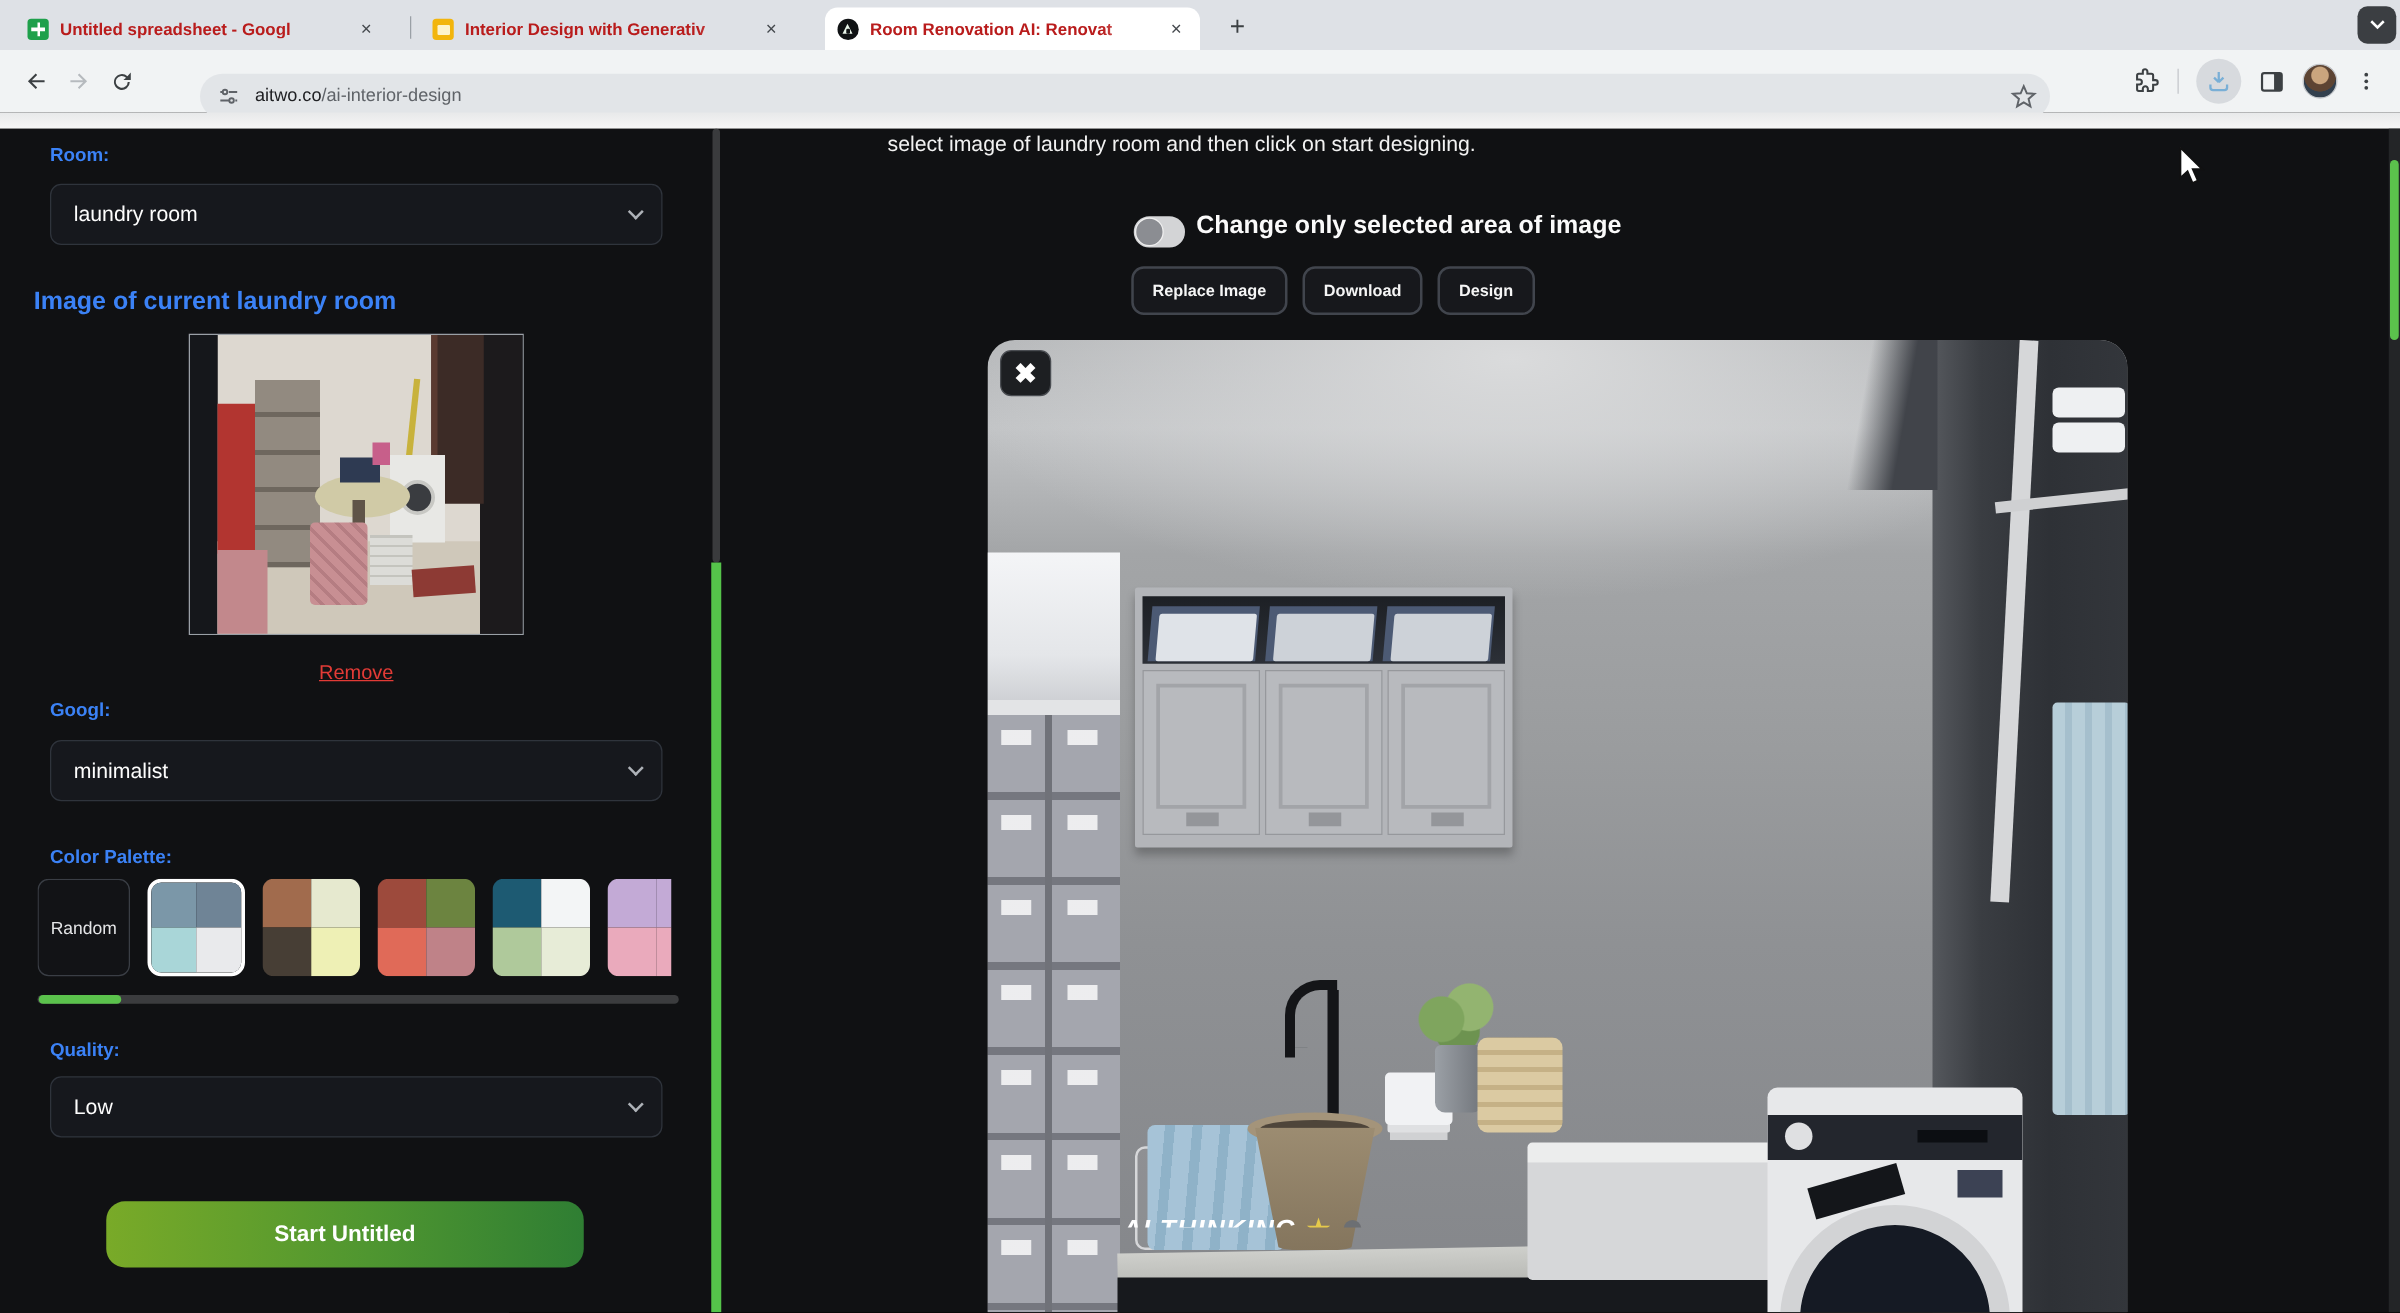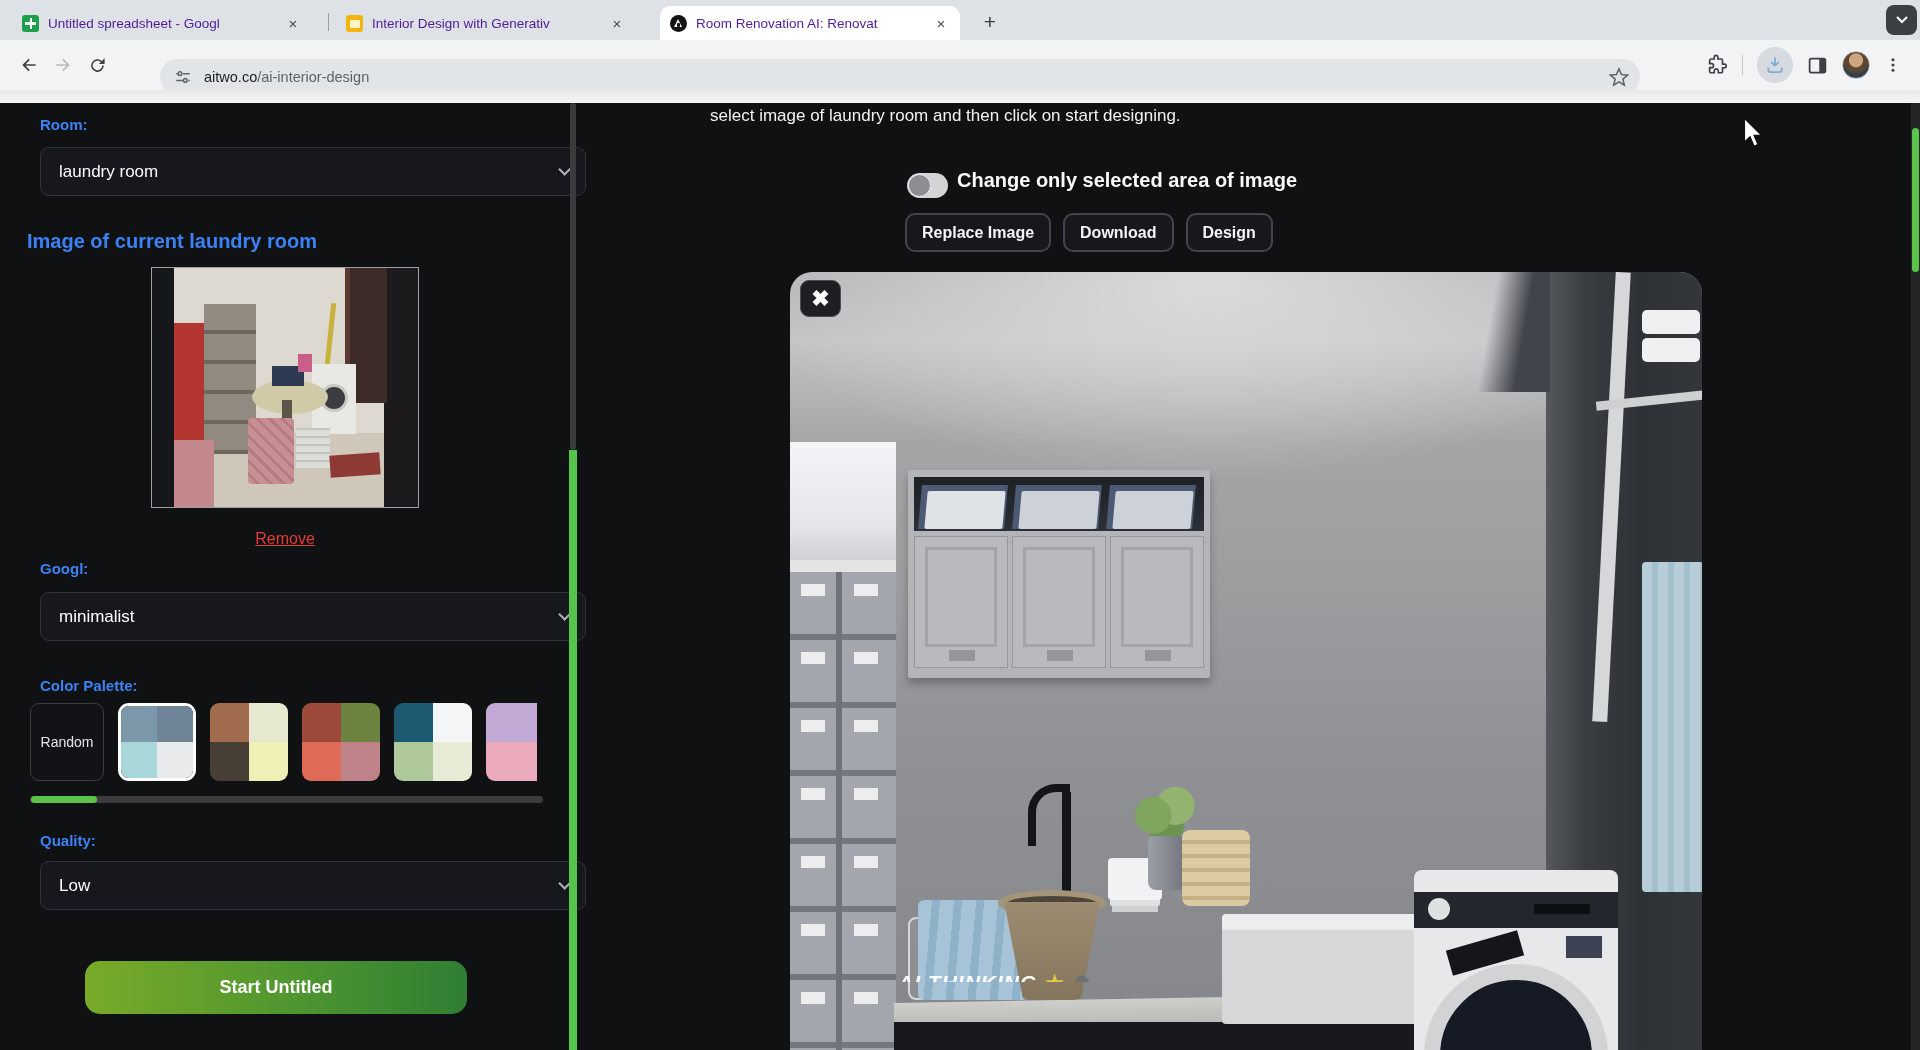--- a/index.html
+++ b/index.html
@@ -5,22 +5,22 @@
   * { margin:0; padding:0; box-sizing:border-box; }
   html,body { width:1920px; height:1050px; background:#000; }
   body { font-family:"Liberation Sans", sans-serif; }
   .screen { position:relative; width:1920px; height:1050px; overflow:hidden; background:#101113; }
 
   
   .tabstrip { position:absolute; left:0; top:0; width:1920px; height:40px; background:#dee1e6; }
   .tab { position:absolute; top:6px; height:34px; width:300px; border-radius:10px 10px 0 0;
          display:flex; align-items:center; padding:0 10px; gap:9px; }
   .tab.active { background:#fff; }
-  .tab .title { flex:1; font-size:13.5px; color:#4c1d95; white-space:nowrap; overflow:hidden;
-                -webkit-mask-image:linear-gradient(90deg,#000 82%,transparent); mask-image:linear-gradient(90deg,#000 82%,transparent); }
+  .tab .title { flex:1; font-size:13.5px; color:#b91c1c; white-space:nowrap; overflow:hidden;
+                -webkit-mask-image:linear-gradient(90deg,#000 82%,transparent); mask-image:linear-gradient(90deg,#000 82%,transparent);font-weight:bold; }
   .tab .close { width:18px; height:18px; border-radius:50%; display:flex; align-items:center; justify-content:center;
                 color:#44484d; font-size:15px; line-height:1; }
   .favicon { width:17px; height:17px; flex:0 0 auto; position:relative; }
   .fav-sheets { background:#1ea04b; border-radius:3px; }
   .fav-sheets:before { content:""; position:absolute; left:7.5px; top:3px; width:2.5px; height:11px; background:#fff; }
   .fav-sheets:after  { content:""; position:absolute; left:3px; top:7.5px; width:11px; height:2.5px; background:#fff; }
   .fav-slides { background:#f2b50d; border-radius:3px; }
   .fav-slides:before { content:""; position:absolute; left:3.5px; top:5px; width:10px; height:8px; background:#fdf3cb; border-radius:1px; }
   .fav-aitwo { background:#101214; border-radius:50%; }
   .fav-aitwo:before { content:""; position:absolute; left:4.2px; top:4.5px; width:0; height:0;
@@ -42,21 +42,21 @@
   .tool-right { position:absolute; right:0; top:0; height:50px; display:flex; align-items:center; gap:14px; padding-right:18px; }
   .dl-circle { width:36px; height:36px; border-radius:50%; background:#d7dade; display:flex; align-items:center; justify-content:center; }
   .avatar { width:28px; height:28px; border-radius:50%;
             background:radial-gradient(circle at 50% 32%, #caa57e 0 30%, #5d4433 34% 58%, #33404e 60%); border:1px solid #c4c7cb; }
   .vsep { width:1px; height:20px; background:#c3c6ca; }
   .page-strip { position:absolute; left:0; top:90px; width:1920px; height:13px; background:linear-gradient(180deg,#e8e9ea,#f6f6f6); }
 
   
   .content { position:absolute; left:0; top:103px; width:1920px; height:947px; background:#101113; }
   .lbl { position:absolute; font-size:15px; font-weight:bold; color:#3b82f6; }
-  .sel { position:absolute; width:546px; height:49px; background:#16181d; border:1px solid #2f343c; border-radius:9px;
+  .sel { position:absolute; width:490px; height:49px; background:#16181d; border:1px solid #2f343c; border-radius:9px;
          display:flex; align-items:center; padding:0 18px; color:#fdfdfd; font-size:17px; }
   .chev { margin-left:auto; width:9px; height:9px; border-right:2px solid #aeb2b8; border-bottom:2px solid #aeb2b8;
           transform:rotate(45deg) translateY(-3px); }
   .thumb { position:absolute; left:151px; top:164px; width:268px; height:241px; border:1px solid #9aa0a6; background:#14161a; overflow:hidden; }
   .remove-link { position:absolute; left:151px; top:427px; width:268px; text-align:center; color:#e23b36; font-size:16px;
                  text-decoration:underline; }
   .pal-row { position:absolute; left:30px; top:600px; height:82px; width:507px; display:flex; gap:14px; overflow:hidden; }
   .random-btn { flex:0 0 74px; height:78px; background:#121316; border:1px solid #3a3e45; border-radius:9px; color:#e4e5e7;
                 font-size:14px; display:flex; align-items:center; justify-content:center; }
   .palette { flex:0 0 78px; height:78px; border-radius:9px; overflow:hidden; display:grid;
@@ -74,21 +74,21 @@
   .pg-thumb { position:absolute; left:1912px; top:25px; width:7px; height:144px; background:#5bc24c; border-radius:4px; }
 
   
   .instruction { position:absolute; left:710px; top:3px; font-size:17px; color:#f2f2f2; }
   .toggle { position:absolute; left:907px; top:70px; width:41px; height:25px; background:#d3d4d6; border-radius:13px; }
   .toggle .knob { position:absolute; left:1px; top:1px; width:23px; height:23px; border-radius:50%;
                   background:#8b8d92; border:1px solid #f0f0f0; }
   .toggle-lbl { position:absolute; left:957px; top:66px; font-size:20px; font-weight:bold; color:#fafafa; }
   .btn-row { position:absolute; left:905px; top:110px; display:flex; gap:12px; }
   .dark-btn { height:39px; padding:0 15px; background:#17181c; border:2px solid #41454d; border-radius:10px;
-              color:#f5f5f5; font-size:16px; font-weight:bold; font-family:inherit; display:flex; align-items:center; }
+              color:#f5f5f5; font-size:13px; font-weight:bold; font-family:inherit; display:flex; align-items:center; }
 
   
   .photo { position:absolute; left:790px; top:169px; width:912px; height:778px; border-radius:22px 22px 0 0; overflow:hidden;
            background:
              radial-gradient(90% 45% at 46% 2%, #dadbdc 0%, rgba(205,206,207,0) 55%),
              linear-gradient(180deg,#b4b6b8 0,#c2c4c6 9%,#a3a5a7 22%,#9a9c9e 42%,#8f9194 62%,#84868a 100%); }
   .photo * { position:absolute; }
   .ph-close { left:10px; top:8px; width:41px; height:37px; background:#1d1f22; border-radius:9px; border:1px solid #4a4d52;
               color:#fff; font-size:22px; font-weight:bold; display:flex; align-items:center; justify-content:center; }
   .ph-wardrobe { left:756px; top:0; width:156px; height:778px;

